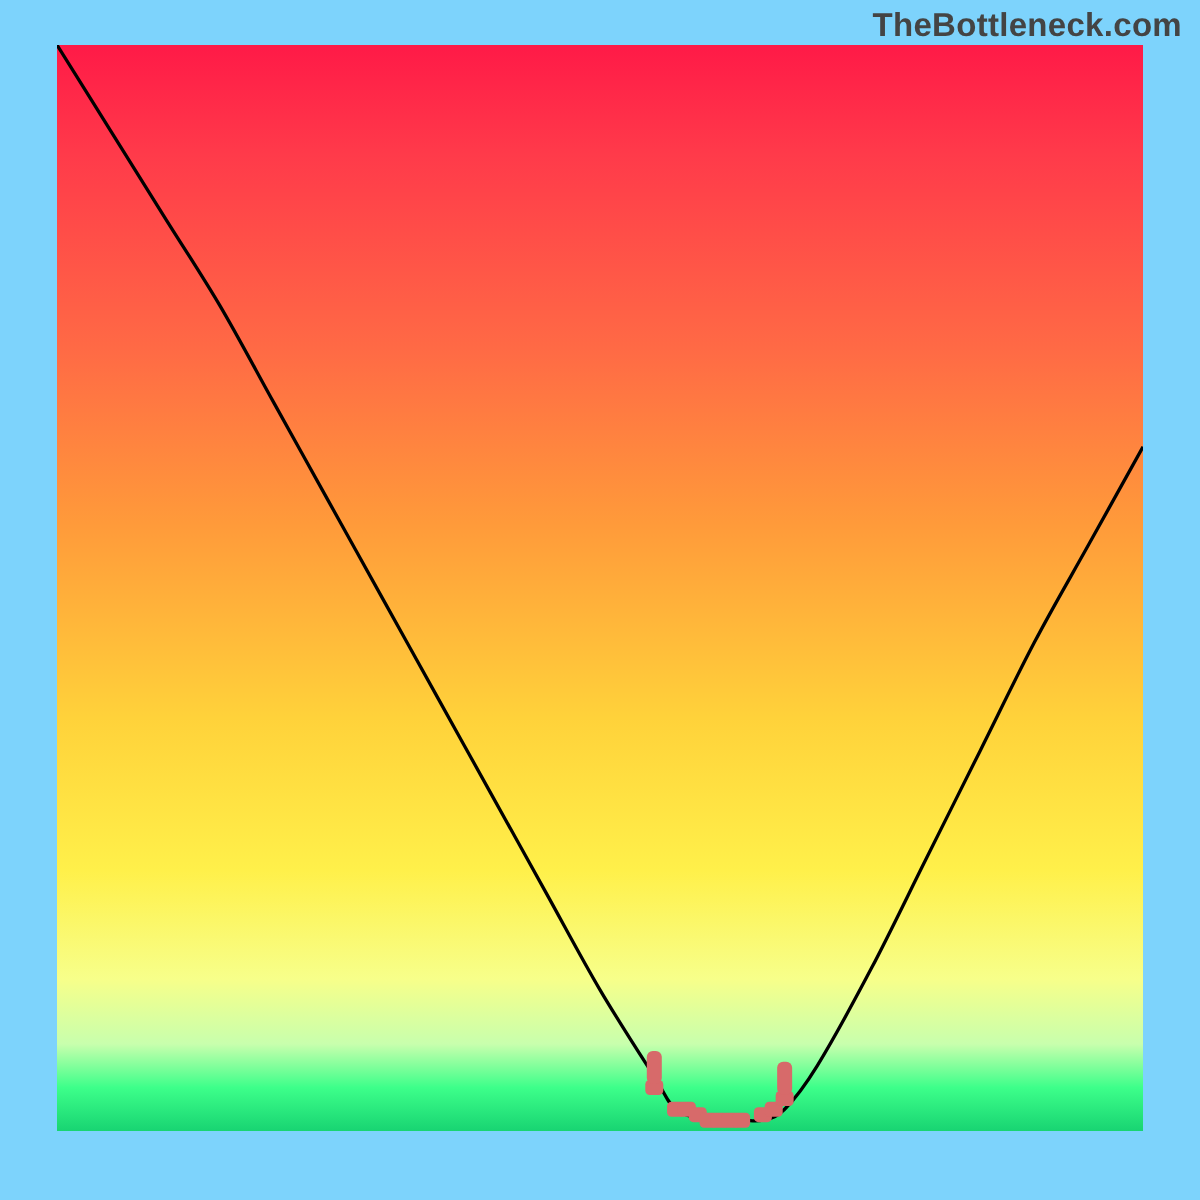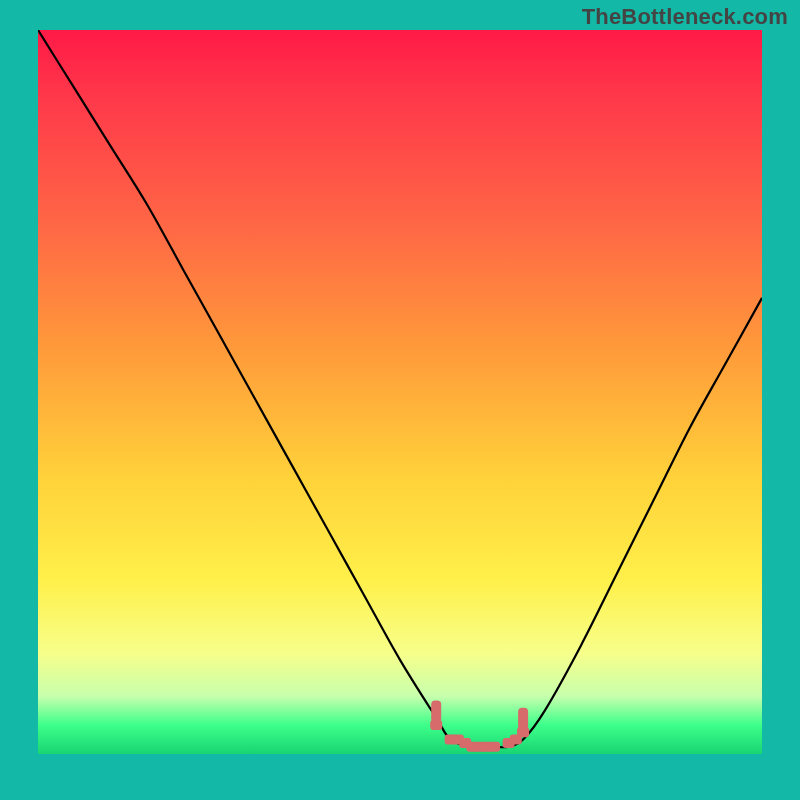--- a/index.html
+++ b/index.html
@@ -7,21 +7,21 @@
     width: 800px;
     height: 800px;
     background: #000;
     overflow: hidden;
     font-family: Arial, Helvetica, sans-serif;
   }
   .frame {
     position: relative;
     width: 800px;
     height: 800px;
-    background: #14b8a6;
+    background: #7dd3fc;
   }
   .watermark {
     position: absolute;
     top: 4px;
     right: 12px;
     color: #444;
     font-size: 22px;
     font-weight: 600;
     letter-spacing: 0.2px;
     z-index: 10;

